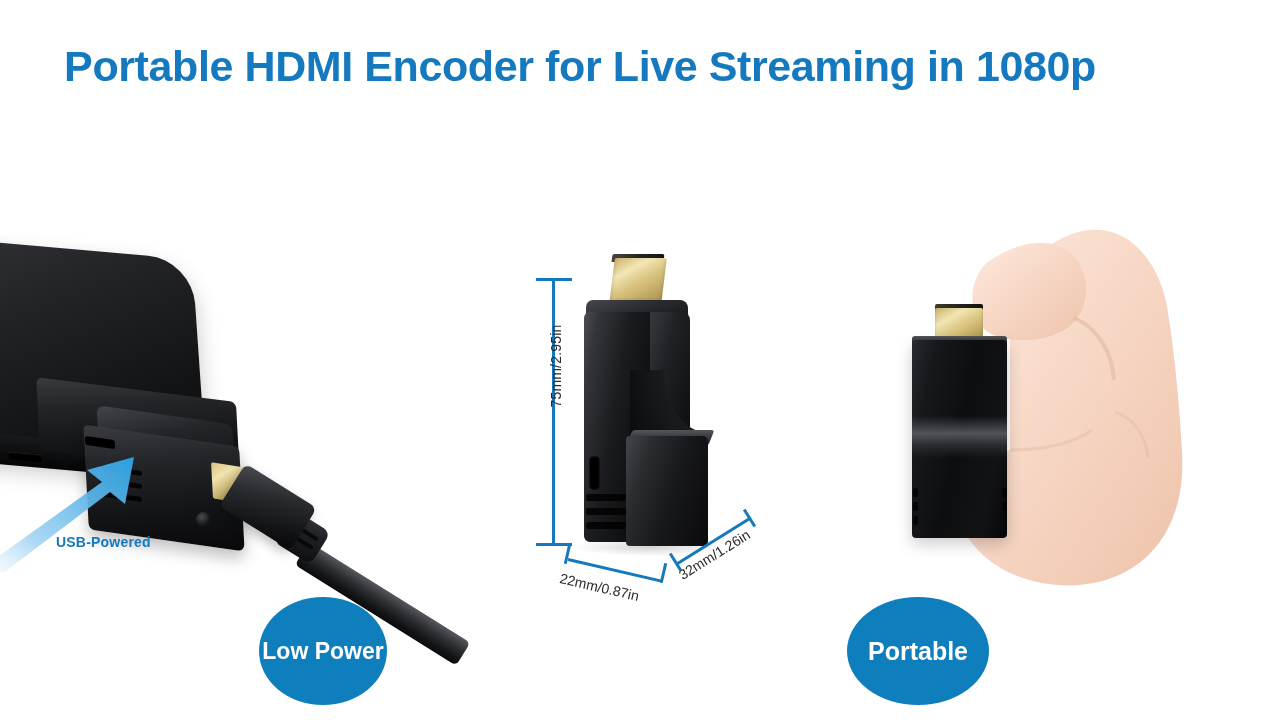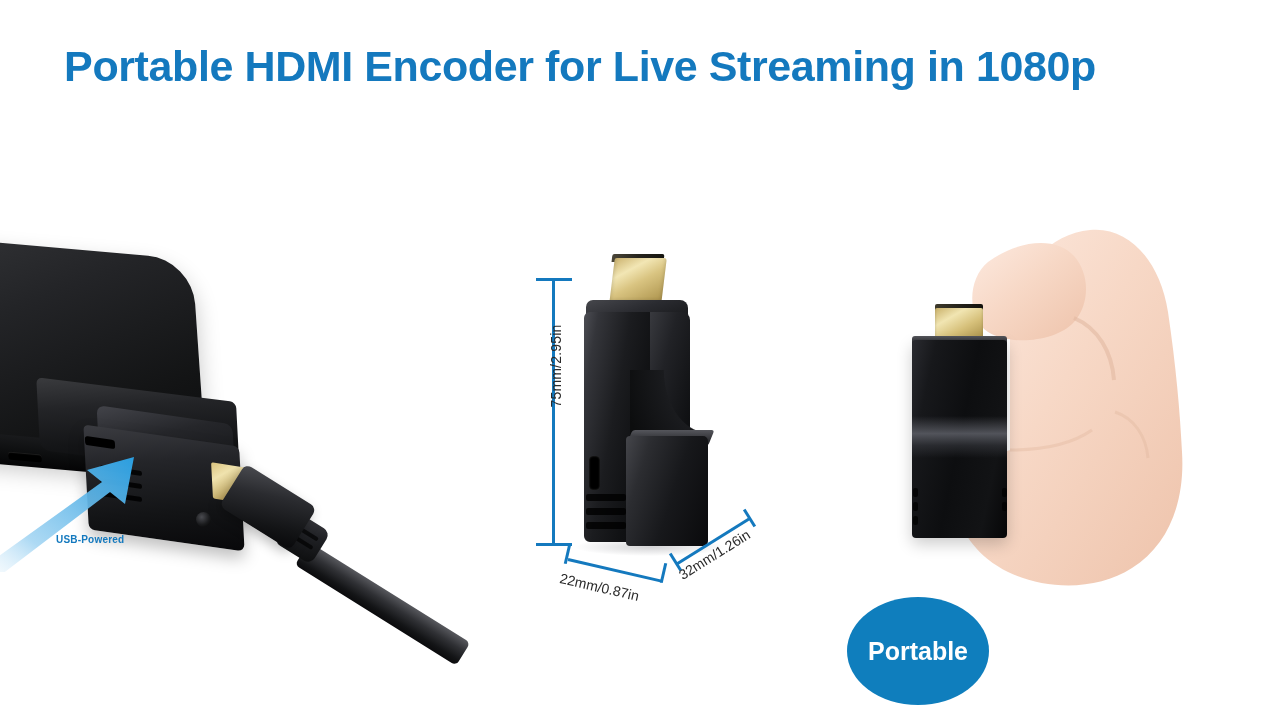--- a/index.html
+++ b/index.html
@@ -188,21 +188,21 @@
     background: linear-gradient(180deg, #57585d 0%, #303135 38%, #131416 78%, #0b0b0d 100%);
     border-radius: 5px;
     transform: rotate(32deg);
     transform-origin: 0 50%;
   }
   
   .usb-arrow { position: absolute; left: -6px; top: 212px; }
   .usb-label {
     position: absolute;
     left: 66px; top: 294px;
-    font-size: 10px;
+    font-size: 14px;
     font-weight: bold;
     color: #1479be;
     letter-spacing: 0.2px;
     white-space: nowrap;
   }
 
   
   #panel-center {
     left: 510px; top: 250px;
     width: 290px; height: 360px;
@@ -554,16 +554,17 @@
     <div class="dev3-top-face"></div>
     <div class="dev3-body"></div>
     <div class="dev3-band"></div>
     <div class="dev3-notch n1"></div>
     <div class="dev3-notch n2"></div>
     <div class="dev3-notch n3"></div>
     <div class="dev3-notch n4"></div>
     <div class="dev3-notch n5"></div>
   </div>
 
+  <div class="badge" id="badge-low-power">Low Power</div>
 
   <div class="badge" id="badge-portable">Portable</div>
 
 </div>
 
 </body></html>

